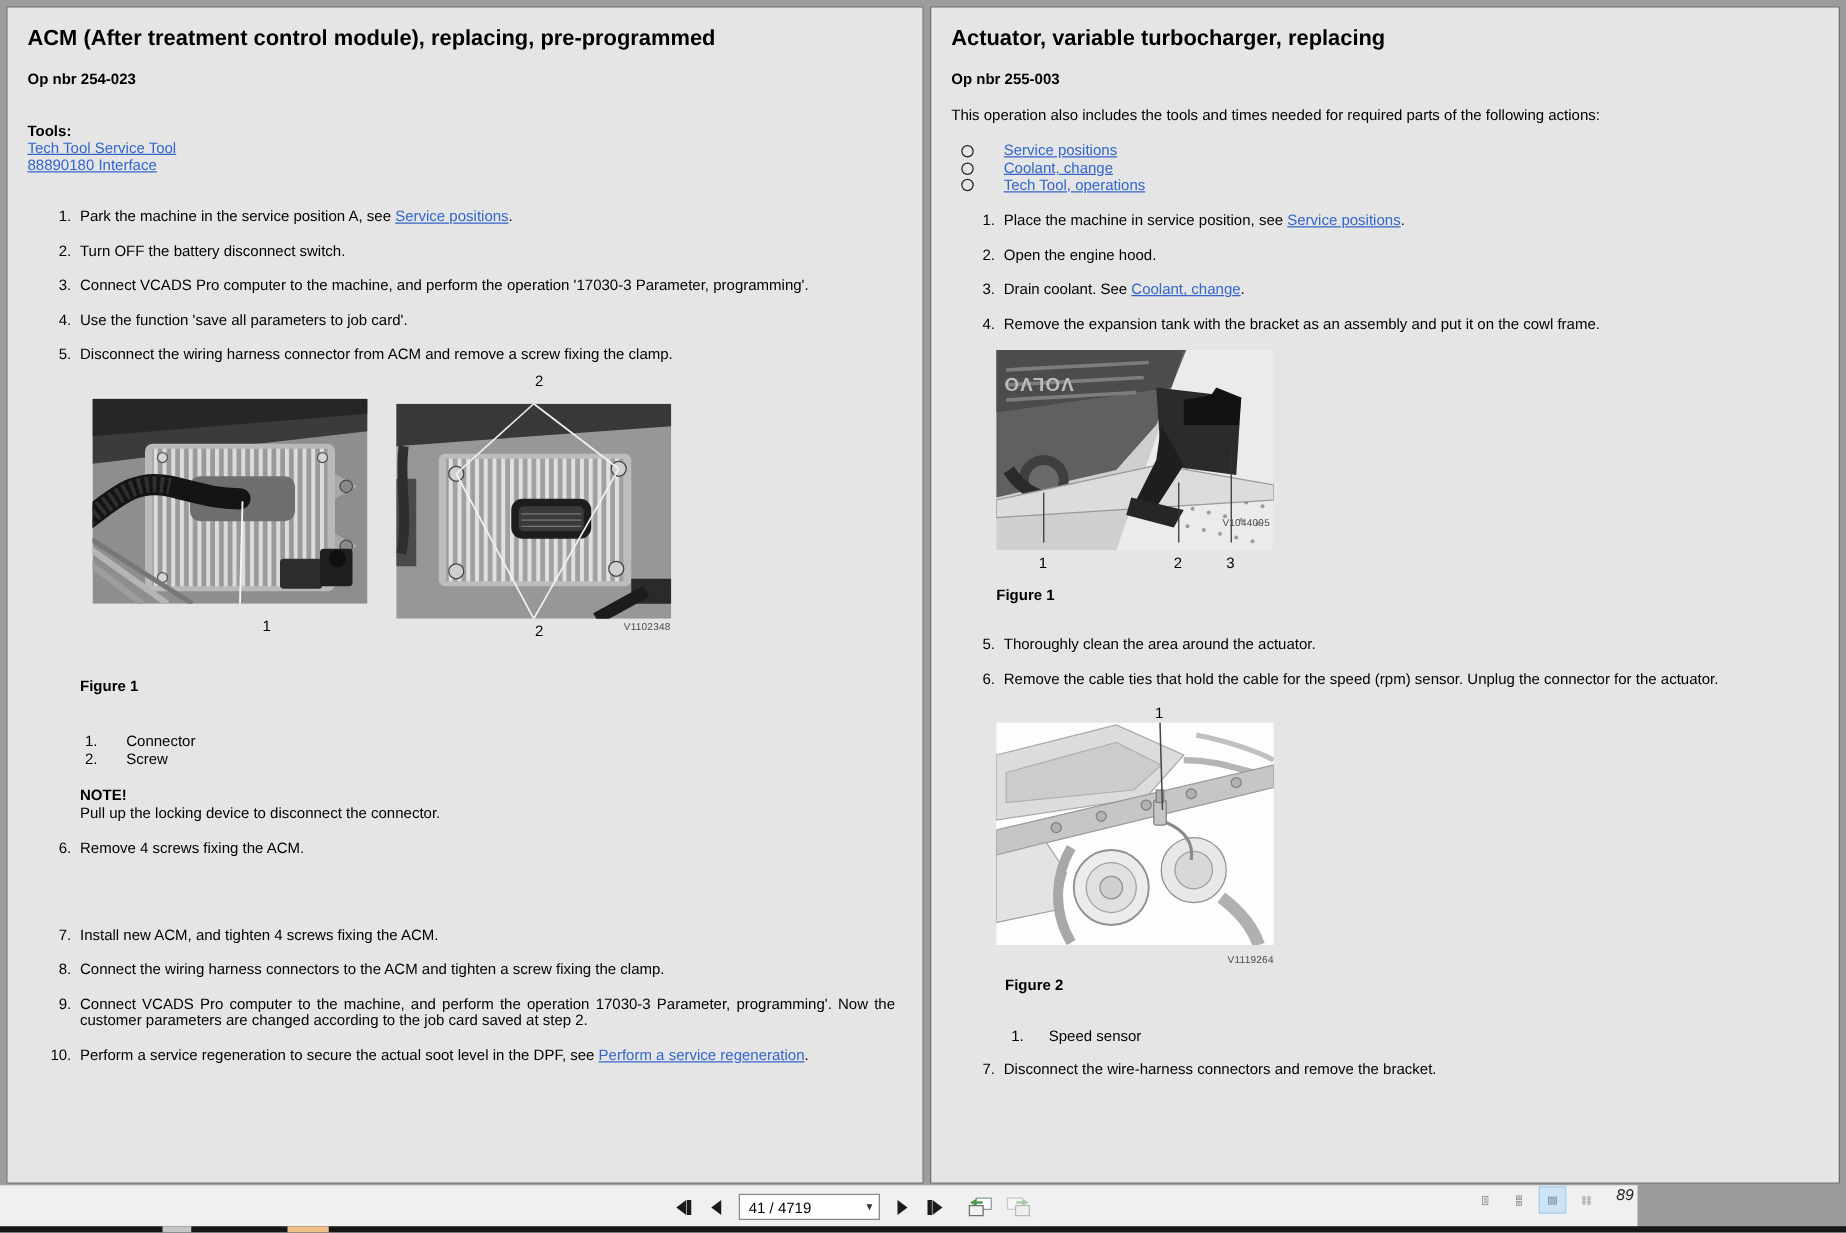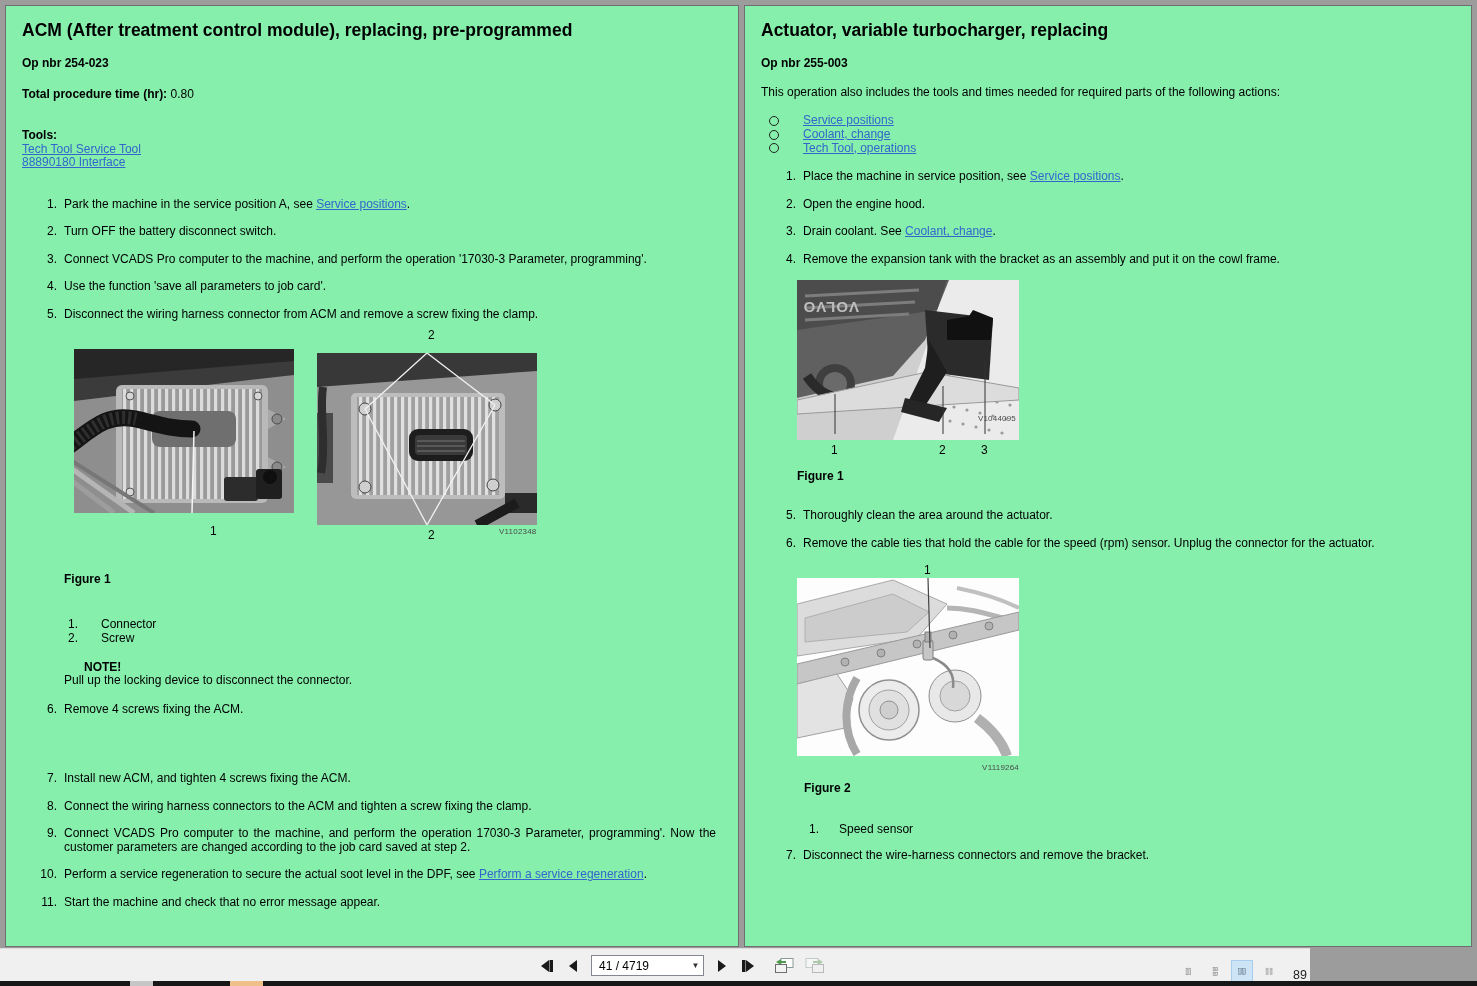--- a/index.html
+++ b/index.html
@@ -3,21 +3,21 @@
 <meta charset="utf-8">
 <style>
   html,body{margin:0;padding:0;}
   body{
     width:1477px;height:986px;position:relative;overflow:hidden;
     background:#9c9c9c;
     font-family:"Liberation Sans",sans-serif;
     color:#000;
   }
   .page{
-    position:absolute;top:5px;height:942px;background:#86efac;
+    position:absolute;top:5px;height:942px;background:#e5e5e5;
     border:1px solid #6e6e6e;box-sizing:border-box;overflow:hidden;
   }
   #page-left{left:5px;width:734px;}
   #page-right{left:744px;width:728px;}
   .page-inner{padding:8px 12px 0 12px;font-size:12px;line-height:13.5px;}
   h1.doc-title{font-size:17.5px;line-height:20px;font-weight:bold;margin:6px 0 0 4px;}
   .opnbr{font-weight:bold;margin:17px 0 0 4px;}
   .proc-time{margin:17px 0 0 4px;}
   .proc-time b{font-weight:bold;}
   .tools-label{font-weight:bold;margin:28px 0 0 4px;}
@@ -27,60 +27,57 @@
   .step{display:flex;margin-bottom:14px;}
   .step .num{flex:none;width:39px;text-align:right;padding-right:7px;}
   .step .txt{flex:1;padding-right:10px;}
   .step .txt.just{text-align:justify;}
   .gap42{height:42px;}
   .figcap{font-weight:bold;margin:26px 0 0 46px;}
   .legend{margin:30px 0 0 50px;}
   .legend-row{display:flex;line-height:14px;}
   .legend-row .lnum{width:33px;}
   .noteblk{margin:16px 0 0 46px;}
-  .noteblk .ntitle{font-weight:bold;margin-left:20px;}
+  .noteblk .ntitle{font-weight:bold;}
   
   .figL{position:relative;margin:14px 0 0 56px;width:480px;height:212px;}
   .figL .photoA{position:absolute;left:0;top:14px;width:220px;height:164px;}
   .figL .photoB{position:absolute;left:243px;top:18px;width:220px;height:172px;}
   .callout{position:absolute;font-size:12px;}
   .imgid{font-size:8px;color:#4a4a4a;letter-spacing:.2px;}
   .figR{position:relative;margin-left:40px;width:222px;}
   .figR .labels{position:relative;height:14px;font-size:12px;}
   .figR .labels span{position:absolute;top:0;}
   
   #toolbar{position:absolute;left:0;top:948px;width:1310px;height:33px;background:#f0f0f0;border-top:1px solid #dcdcdc;}
   .navwrap{position:absolute;left:536px;top:0;height:33px;display:flex;align-items:center;}
   .tbtn{border:none;background:transparent;padding:0;margin:0;display:flex;align-items:center;justify-content:center;cursor:pointer;height:24px;}
   .pagebox{
     width:113px;height:21px;box-sizing:border-box;background:#fff;border:1px solid #828790;
     margin:0 7px;display:flex;align-items:center;cursor:pointer;
   }
   .pagebox .pval{flex:1;padding-left:7px;font-size:12px;}
   .pagebox .darr{flex:none;width:15px;text-align:center;font-size:8px;color:#333;}
-  .viewwrap{position:absolute;right:1px;top:0;height:33px;display:flex;align-items:flex-end;}
+  .viewwrap{position:absolute;right:1px;top:0;height:33px;display:flex;align-items:flex-start;font-style:italic;}
   .vbtn{width:22px;height:22px;box-sizing:border-box;border:1px solid transparent;background:transparent;
         display:flex;align-items:center;justify-content:center;margin-right:5px;cursor:pointer;}
   .vbtn.active{background:#cde4f7;border-color:#a9cdec;}
   .zoomtxt{font-size:12.5px;color:#222;margin:0 2px 0 8px;}
   
   #bstrip{position:absolute;left:0;top:981px;width:1477px;height:5px;background:#171717;}
   #bstrip .seg-gray{position:absolute;left:130px;top:0;width:23px;height:5px;background:#c6c6c6;}
   #bstrip .seg-orange{position:absolute;left:230px;top:0;width:33px;height:5px;background:#efc089;border:none;}
 </style>
 </head>
 <body>
 
 <div class="page" id="page-left">
   <div class="page-inner">
     <h1 class="doc-title">ACM (After treatment control module), replacing, pre-programmed</h1>
     <div class="opnbr">Op nbr 254-023</div>
-    <div class="proc-time">
-      <b>Total procedure time (hr):</b><span> 0.80</span>
-    </div>
     <div class="tools-label">Tools:</div>
     <a class="lnk tool-link">Tech Tool Service Tool</a>
     <a class="lnk tool-link">88890180 Interface</a>
 
     <div class="steps">
       <div class="step">
         <span class="num">1.</span>
         <span class="txt"><span>Park the machine in the service position A, see </span><a class="lnk">Service positions</a><span>.</span></span>
       </div>
       <div class="step">
@@ -207,24 +204,20 @@
         <span class="txt">Connect the wiring harness connectors to the ACM and tighten a screw fixing the clamp.</span>
       </div>
       <div class="step">
         <span class="num">9.</span>
         <span class="txt just">Connect VCADS Pro computer to the machine, and perform the operation 17030-3 Parameter, programming'. Now the customer parameters are changed according to the job card saved at step 2.</span>
       </div>
       <div class="step">
         <span class="num">10.</span>
         <span class="txt"><span>Perform a service regeneration to secure the actual soot level in the DPF, see </span><a class="lnk">Perform a service regeneration</a><span>.</span></span>
       </div>
-      <div class="step">
-        <span class="num">11.</span>
-        <span class="txt">Start the machine and check that no error message appear.</span>
-      </div>
     </div>
   </div>
 </div>
 
 <div class="page" id="page-right">
   <div class="page-inner">
     <h1 class="doc-title">Actuator, variable turbocharger, replacing</h1>
     <div class="opnbr">Op nbr 255-003</div>
     <div style="margin:15px 0 0 4px;">This operation also includes the tools and times needed for required parts of the following actions:</div>
 

